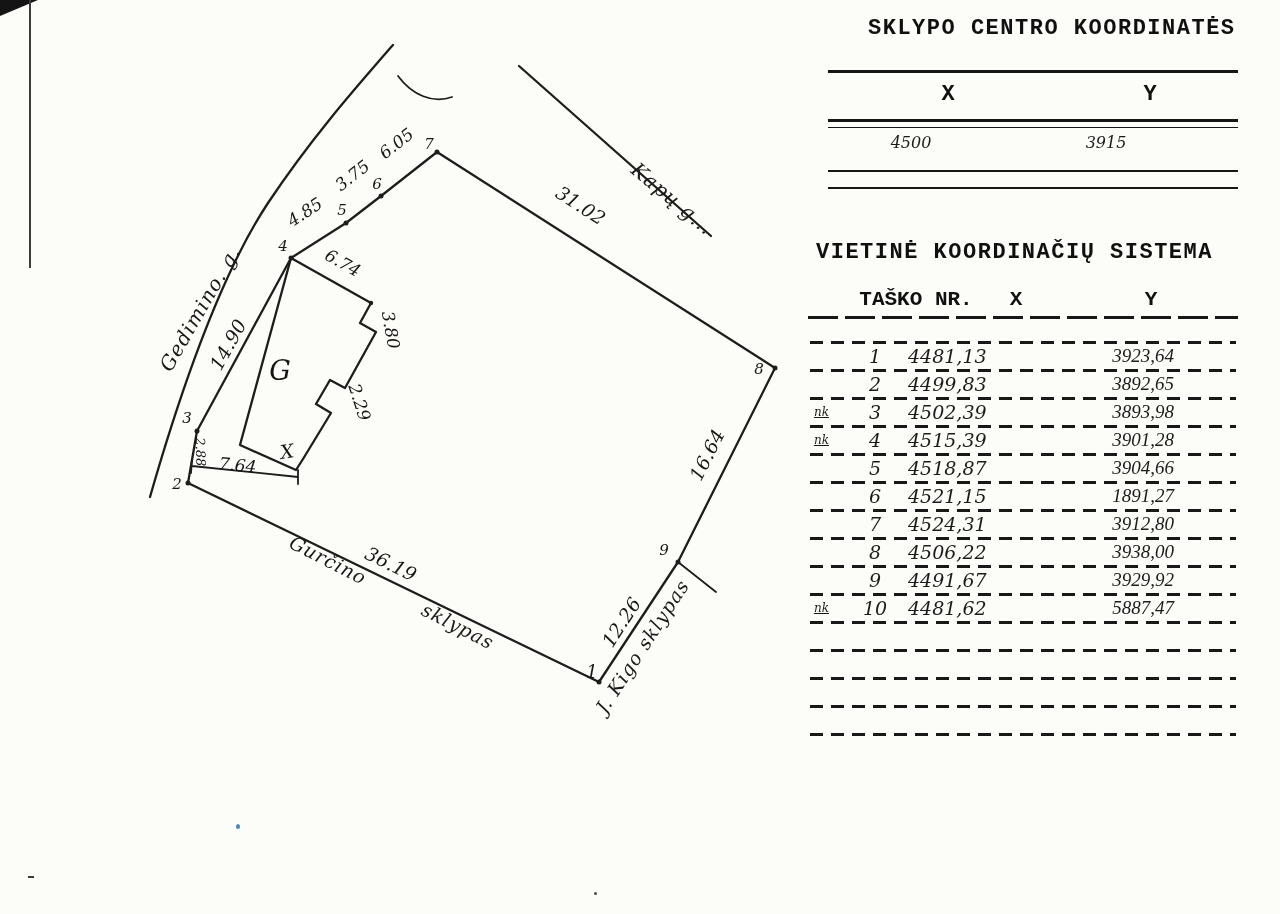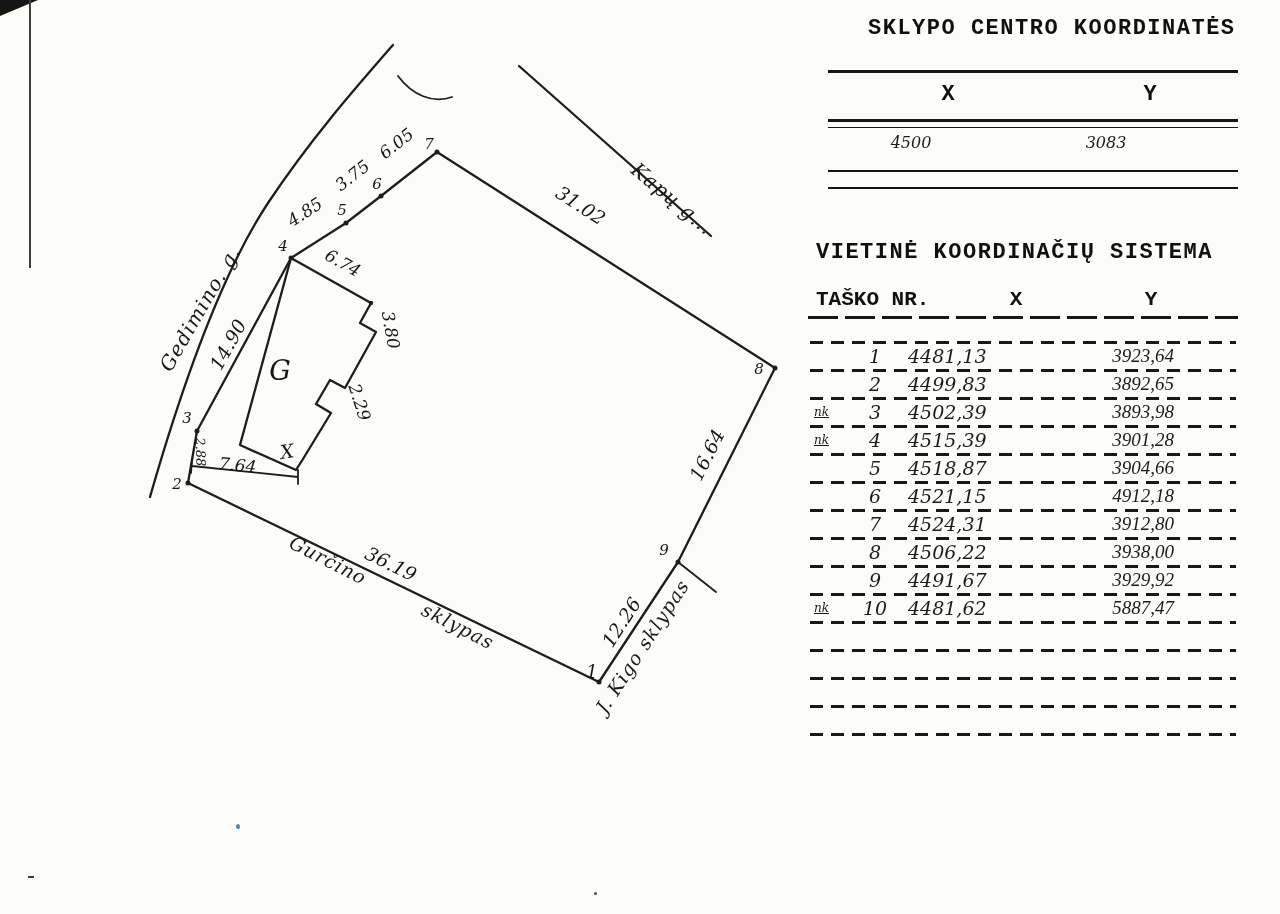--- a/index.html
+++ b/index.html
@@ -120,26 +120,26 @@
 
   <div class="panel">
 
     <div class="t-title tw" style="left:24px;top:16px;margin-left:38px;">SKLYPO CENTRO KOORDINATĖS</div>
     <div class="hline" style="left:22px;top:70px;width:410px;height:3px;"></div>
     <div class="hcell tw" style="left:112px;top:82px;width:60px;">X</div>
     <div class="hcell tw" style="left:314px;top:82px;width:60px;">Y</div>
     <div class="hline" style="left:22px;top:119px;width:410px;height:3px;"></div>
     <div class="hline" style="left:22px;top:127px;width:410px;height:1px;"></div>
     <div class="vcell hw" style="left:60px;top:133px;width:90px;">4500</div>
-    <div class="vcell hw" style="left:255px;top:133px;width:90px;">3083</div>
+    <div class="vcell hw" style="left:255px;top:133px;width:90px;">3915</div>
     <div class="hline" style="left:22px;top:170px;width:410px;height:2px;"></div>
     <div class="hline" style="left:22px;top:187px;width:410px;height:2px;"></div>
 
     <div class="t-title tw" style="left:10px;top:240px;">VIETINĖ KOORDINAČIŲ SISTEMA</div>
-    <div class="hcell tw" style="left:10px;top:288px;width:200px;text-align:left;font-size:21px;">TAŠKO NR.</div>
+    <div class="hcell tw" style="left:10px;top:288px;width:200px;text-align:center;font-size:21px;">TAŠKO NR.</div>
     <div class="hcell tw" style="left:185px;top:288px;width:50px;font-size:21px;">X</div>
     <div class="hcell tw" style="left:320px;top:288px;width:50px;font-size:21px;">Y</div>
     <div class="dash-long" style="left:2px;top:316px;width:430px;"></div>
 
     <div class="lrows">
       <div class="lrow">
         <span class="dash"></span>
         <span class="c nk hw"></span>
         <span class="c nr hw">1</span>
         <span class="c cx hw">4481,13</span>
@@ -171,21 +171,21 @@
         <span class="c nk hw"></span>
         <span class="c nr hw">5</span>
         <span class="c cx hw">4518,87</span>
         <span class="c cy hw">3904,66</span>
       </div>
       <div class="lrow">
         <span class="dash"></span>
         <span class="c nk hw"></span>
         <span class="c nr hw">6</span>
         <span class="c cx hw">4521,15</span>
-        <span class="c cy hw">4912,18</span>
+        <span class="c cy hw">1891,27</span>
       </div>
       <div class="lrow">
         <span class="dash"></span>
         <span class="c nk hw"></span>
         <span class="c nr hw">7</span>
         <span class="c cx hw">4524,31</span>
         <span class="c cy hw">3912,80</span>
       </div>
       <div class="lrow">
         <span class="dash"></span>

